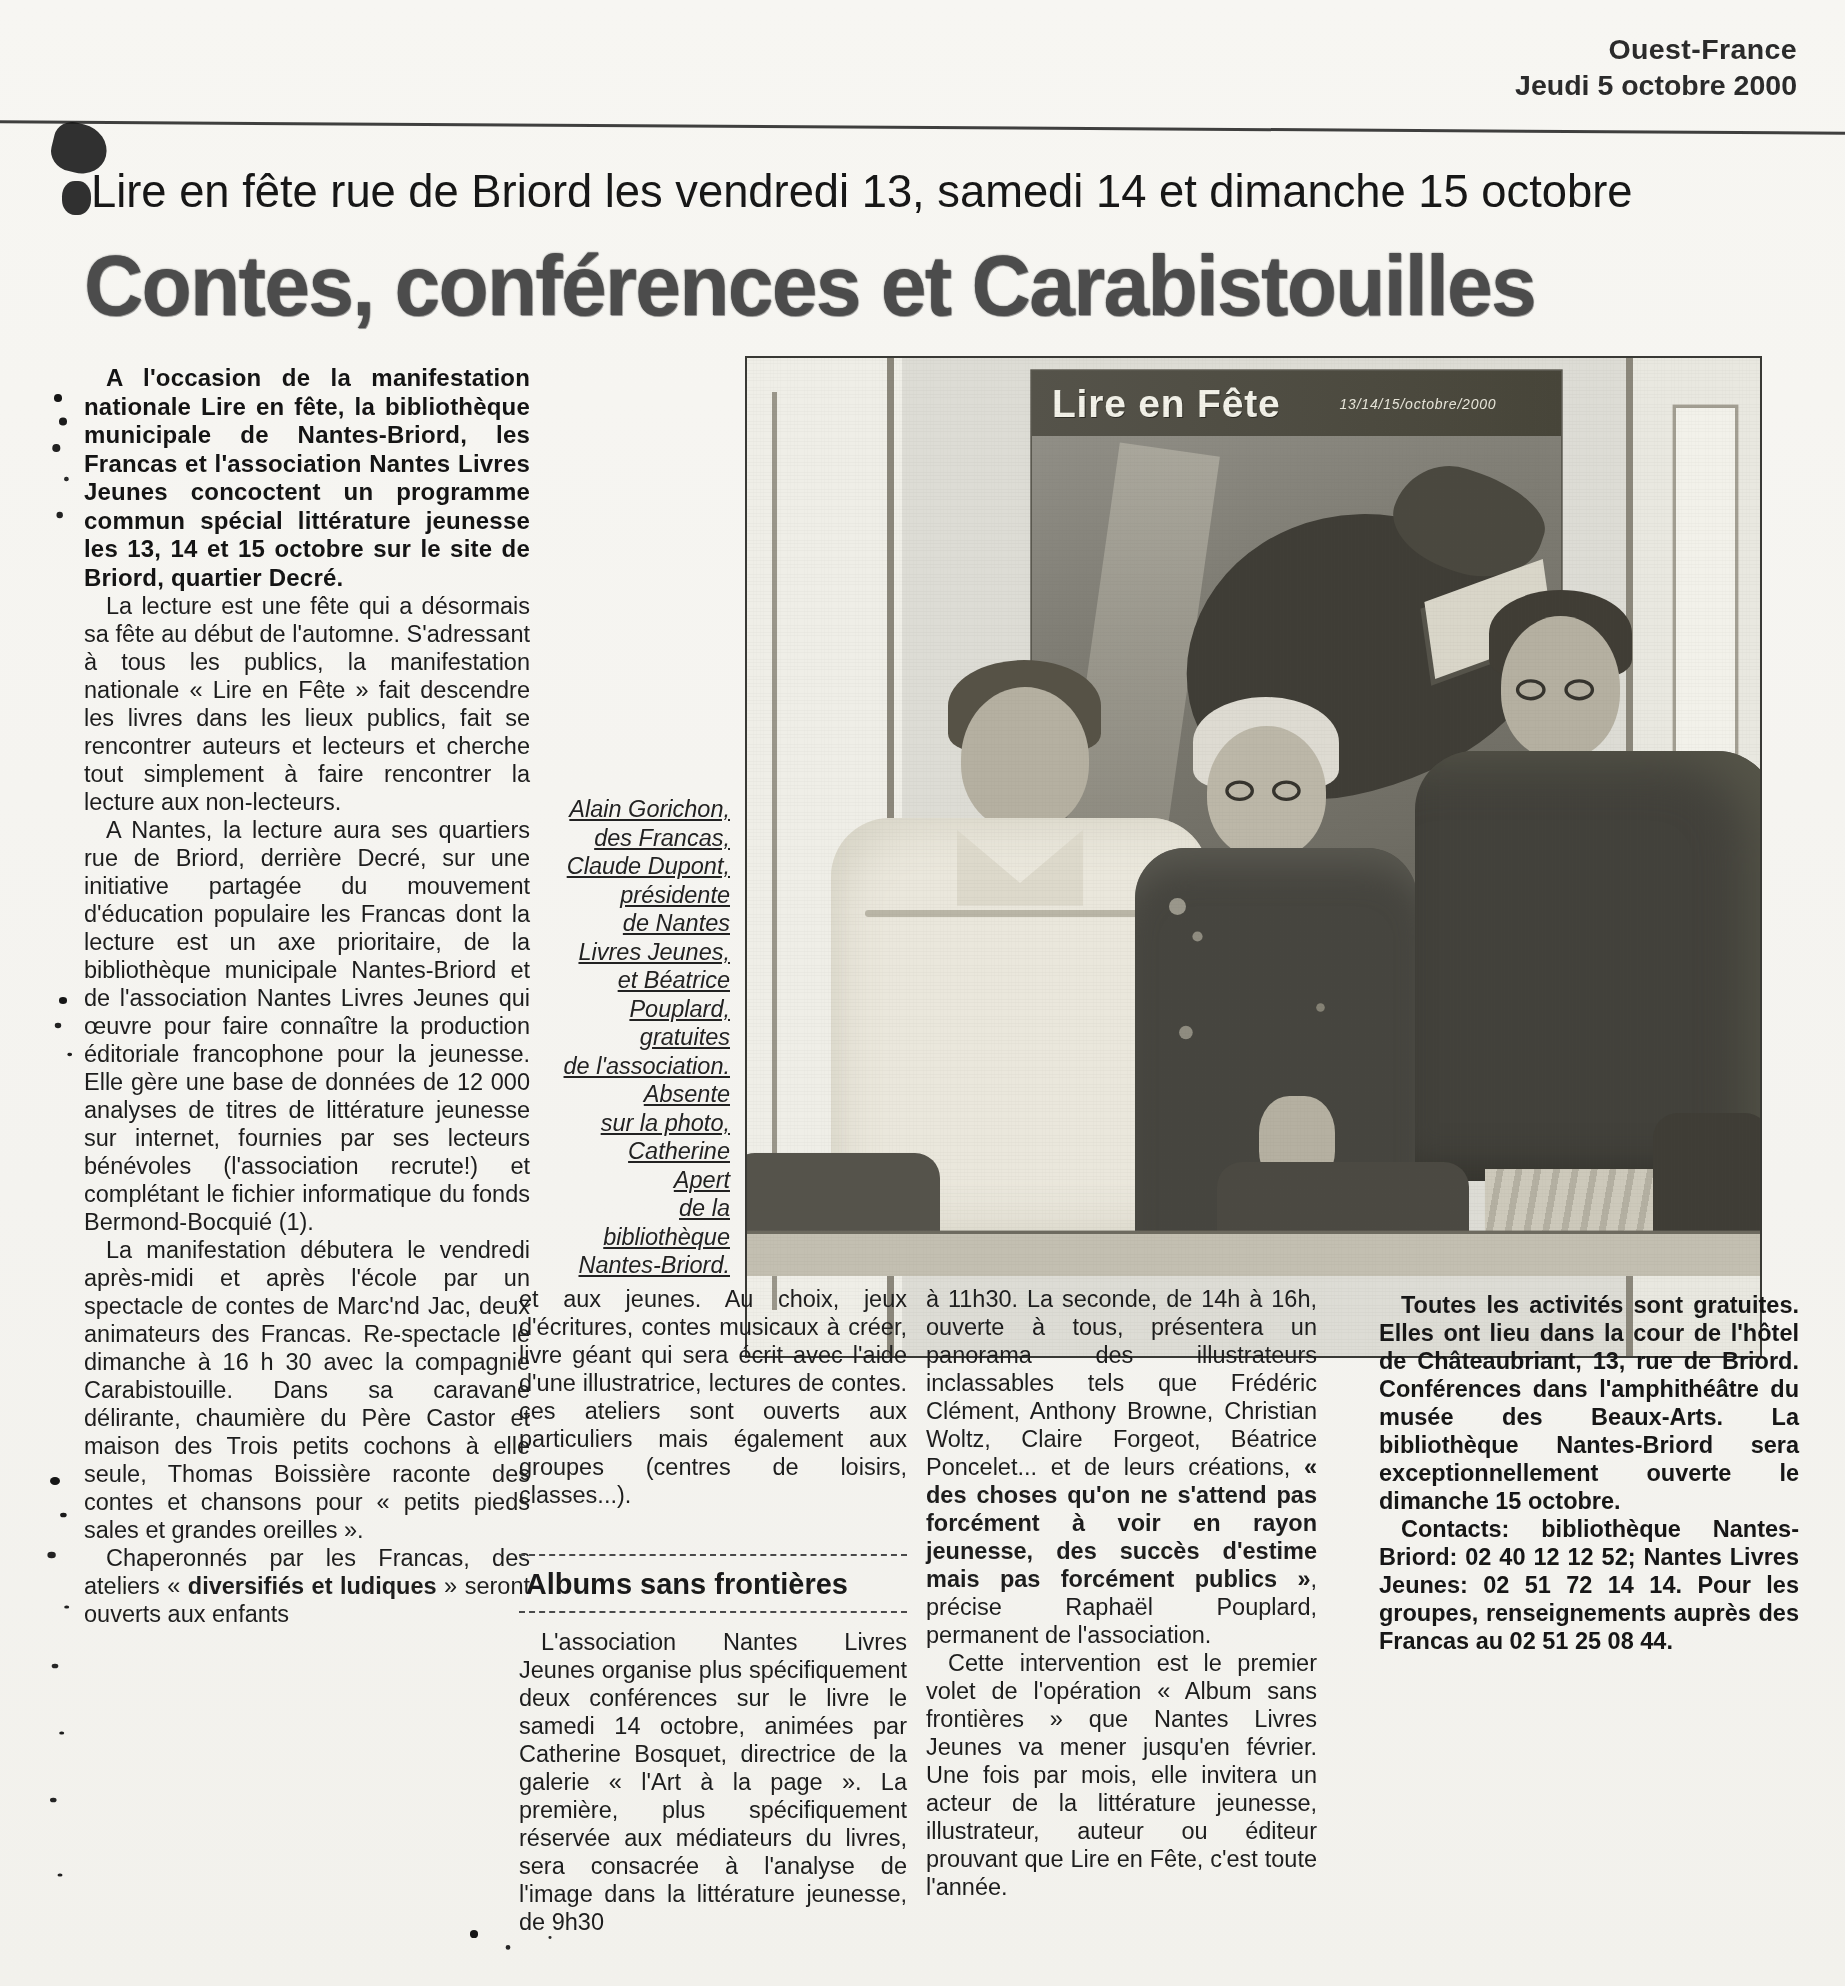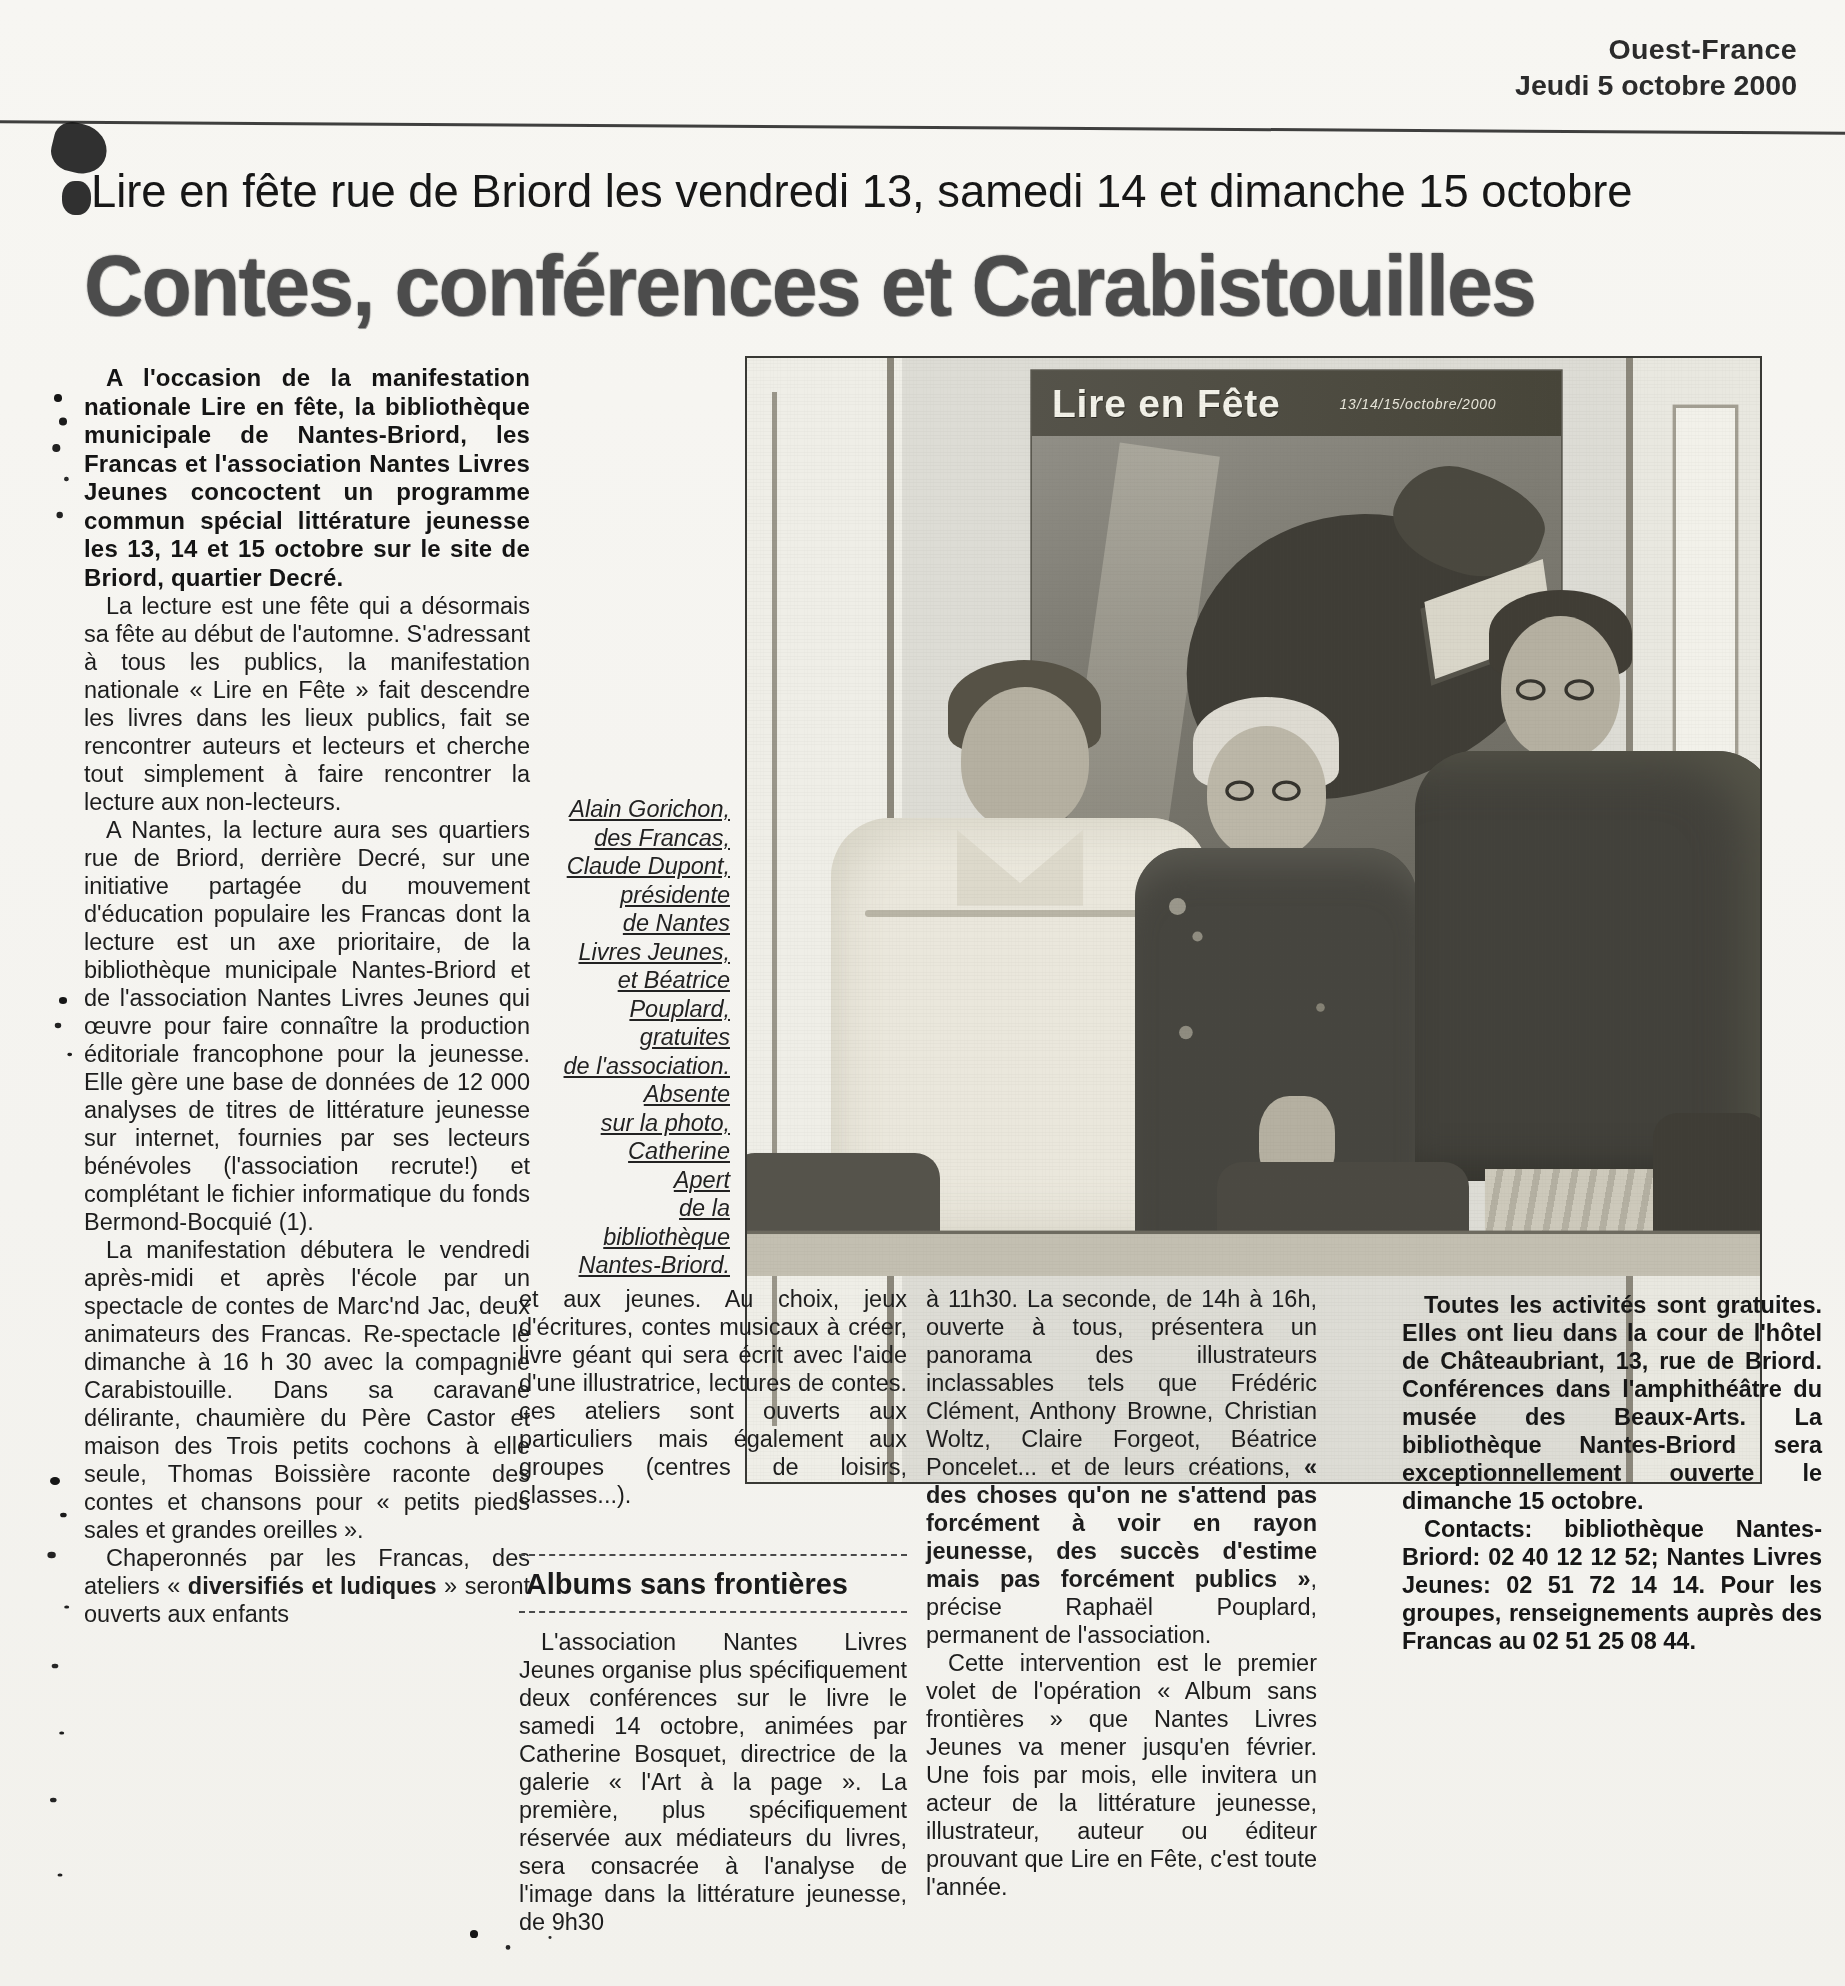--- a/index.html
+++ b/index.html
@@ -34,27 +34,27 @@
   .para.bold{font-weight:bold;color:#161616;}
   .para.no-indent{text-indent:0;}
   .para.gap-before{margin-top:81px;}
   .seg-bold{font-weight:bold;}
   .col-heading{margin:45px 0 15px 0;padding:11.7px 0 10px 0;
     font-size:29px;font-weight:bold;color:#1a1a1a;text-align:left;text-indent:6.7px;
     border-top:2.5px dashed #4a4a4a;border-bottom:2.5px dashed #4a4a4a;}
   #col1{left:84px;top:364px;width:446px;}
   #col2{left:519px;top:1285px;width:388px;}
   #col3{left:926px;top:1285px;width:391px;}
-  #col4{left:1379px;top:1291px;width:420px;margin-left:23px;}
+  #col4{left:1379px;top:1291px;width:420px;}
   
   .caption{position:absolute;left:500px;top:795px;width:230px;text-align:right;
     font-style:italic;color:#222;text-decoration:underline;}
   .cap-line{font-size:23.5px;line-height:28.5px;}
   
-  .photo{position:absolute;left:745px;top:356px;width:1017px;height:1128px;
+  .photo{position:absolute;left:745px;top:356px;width:1017px;height:1002px;
     background:#dddcd5;border:2.5px solid #393935;box-sizing:border-box;overflow:hidden;}
   .photo .grain{position:absolute;inset:0;z-index:9;pointer-events:none;opacity:.16;
     background:repeating-linear-gradient(0deg,#0000 0 2.5px,#55524a33 2.5px 3.4px),
                repeating-linear-gradient(90deg,#0000 0 2.5px,#6b685f22 2.5px 3.4px);}
   .win-left{position:absolute;left:0;top:0;width:155px;height:100%;background:#efeee7;}
   .win-left:before{content:"";position:absolute;left:25px;top:34px;width:5px;height:92%;background:#9a968a;}
   .win-left:after{content:"";position:absolute;right:8.4px;top:0;width:6.7px;height:100%;background:#8b877b;}
   .win-right{position:absolute;right:0;top:0;width:134px;height:100%;background:#e9e8e0;}
   .win-right:before{content:"";position:absolute;left:0;top:0;width:6.7px;height:100%;background:#8b877b;}
   .win-right:after{content:"";position:absolute;left:50px;top:50px;width:59px;height:638px;background:#f2f1ea;box-shadow:0 0 0 3.4px #a29e92;}

